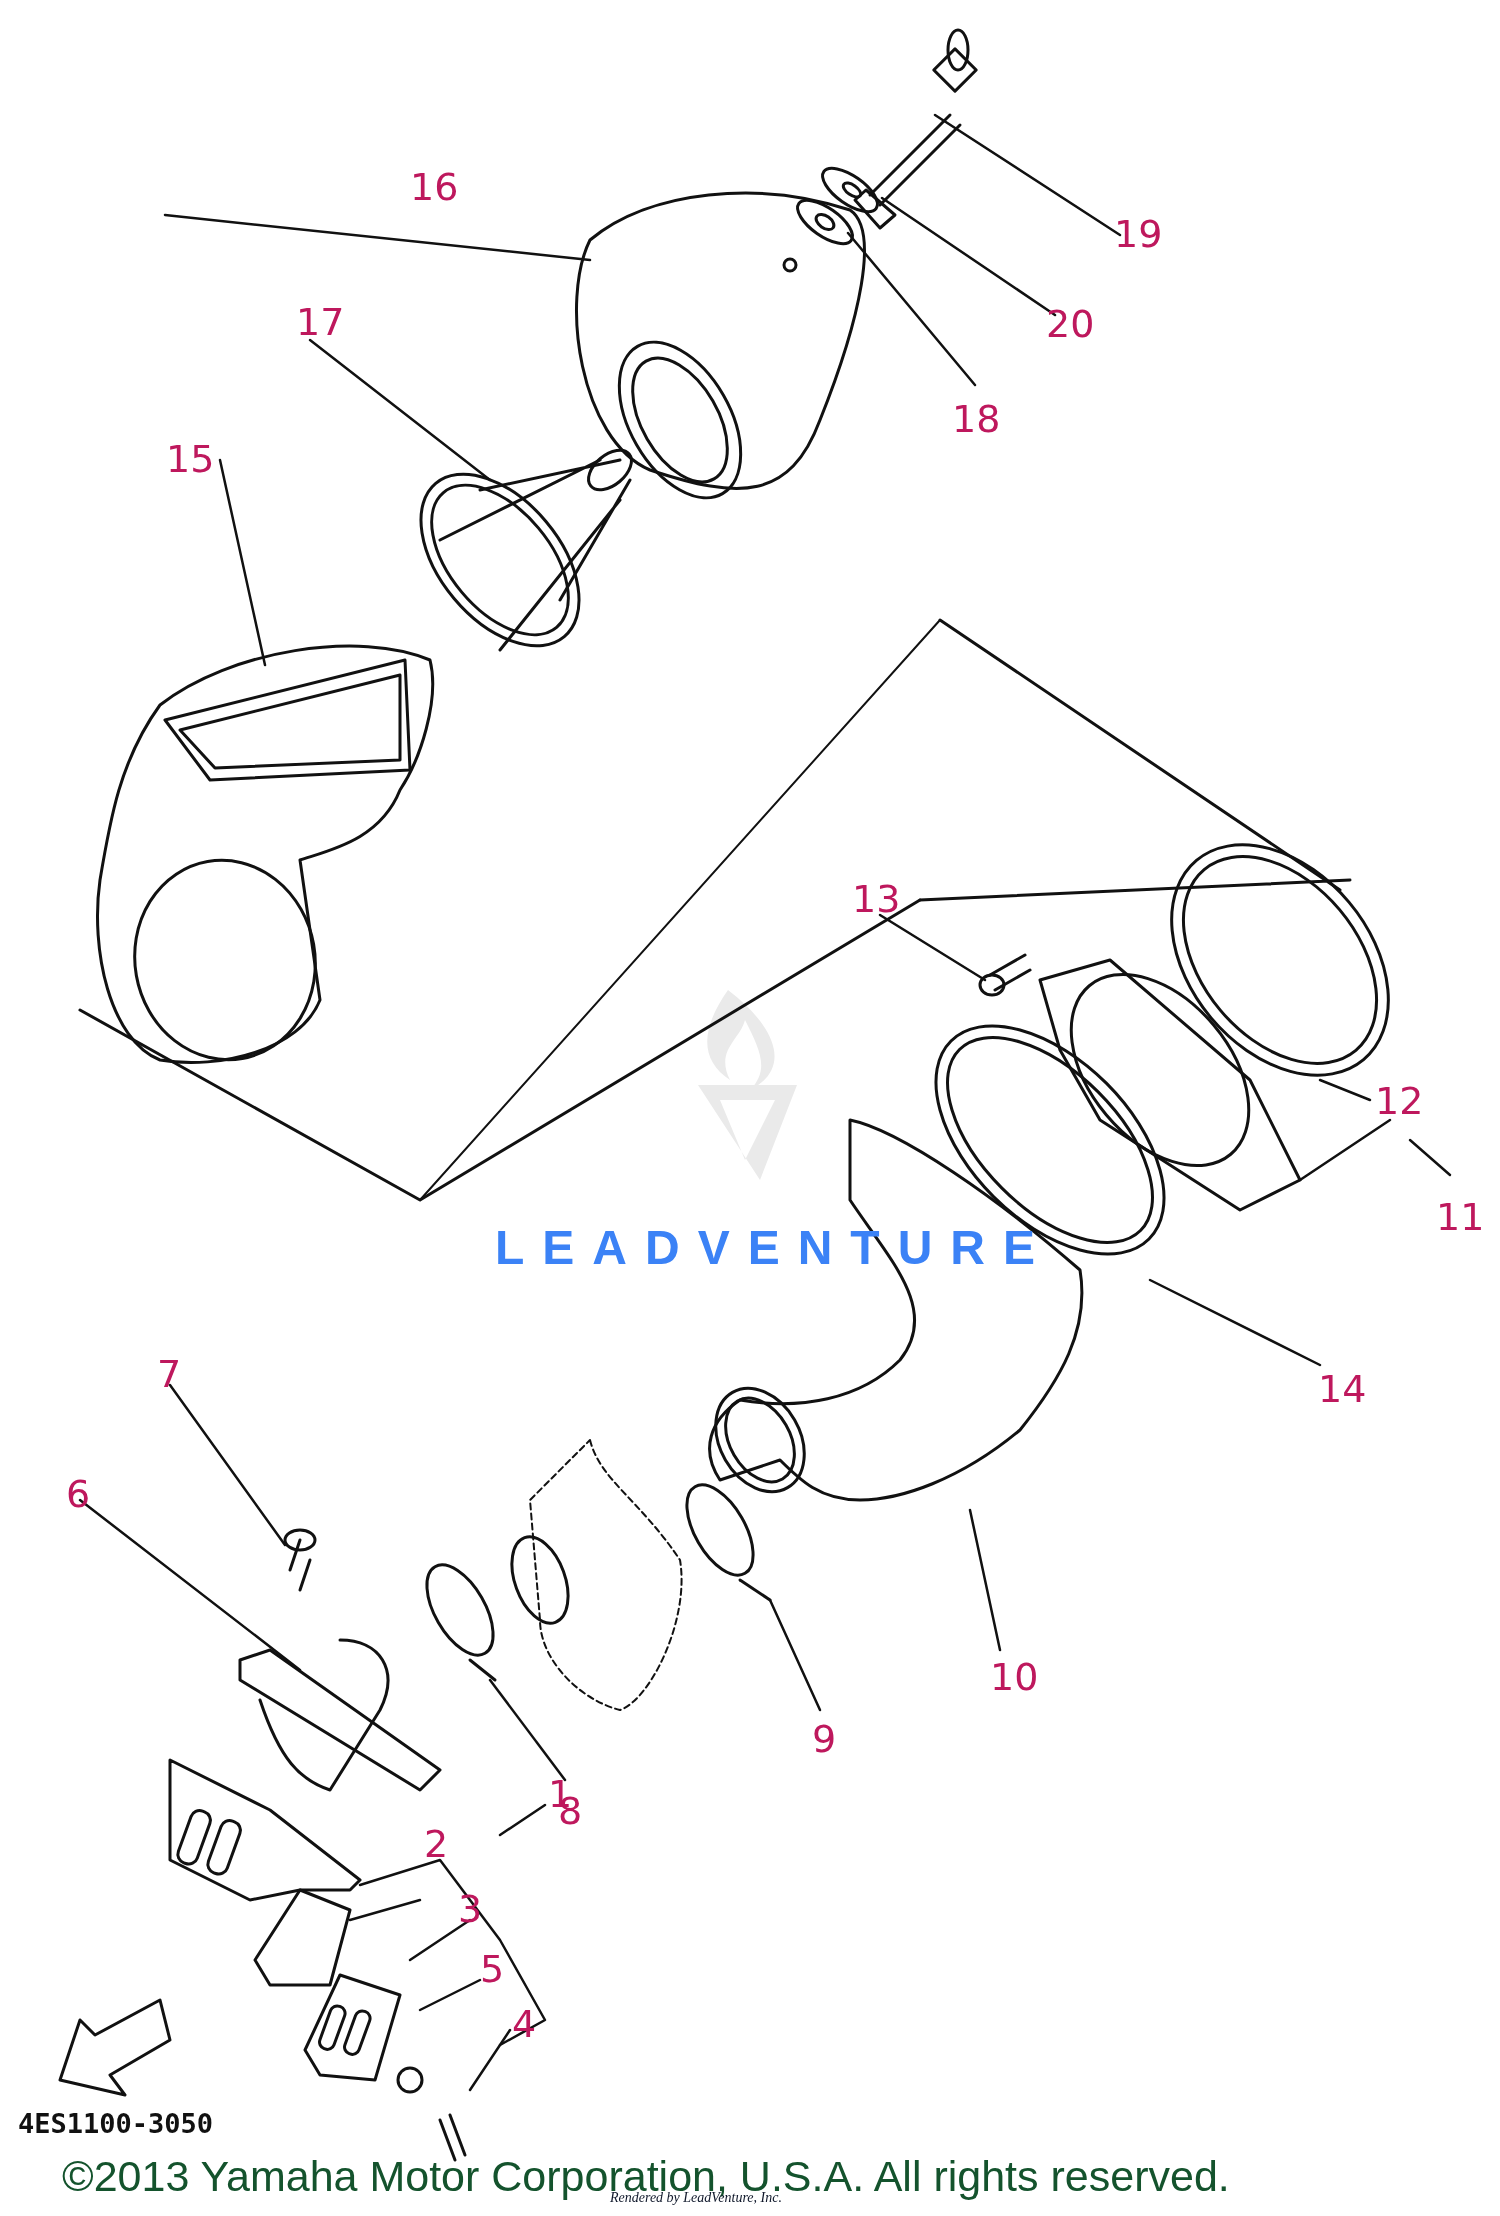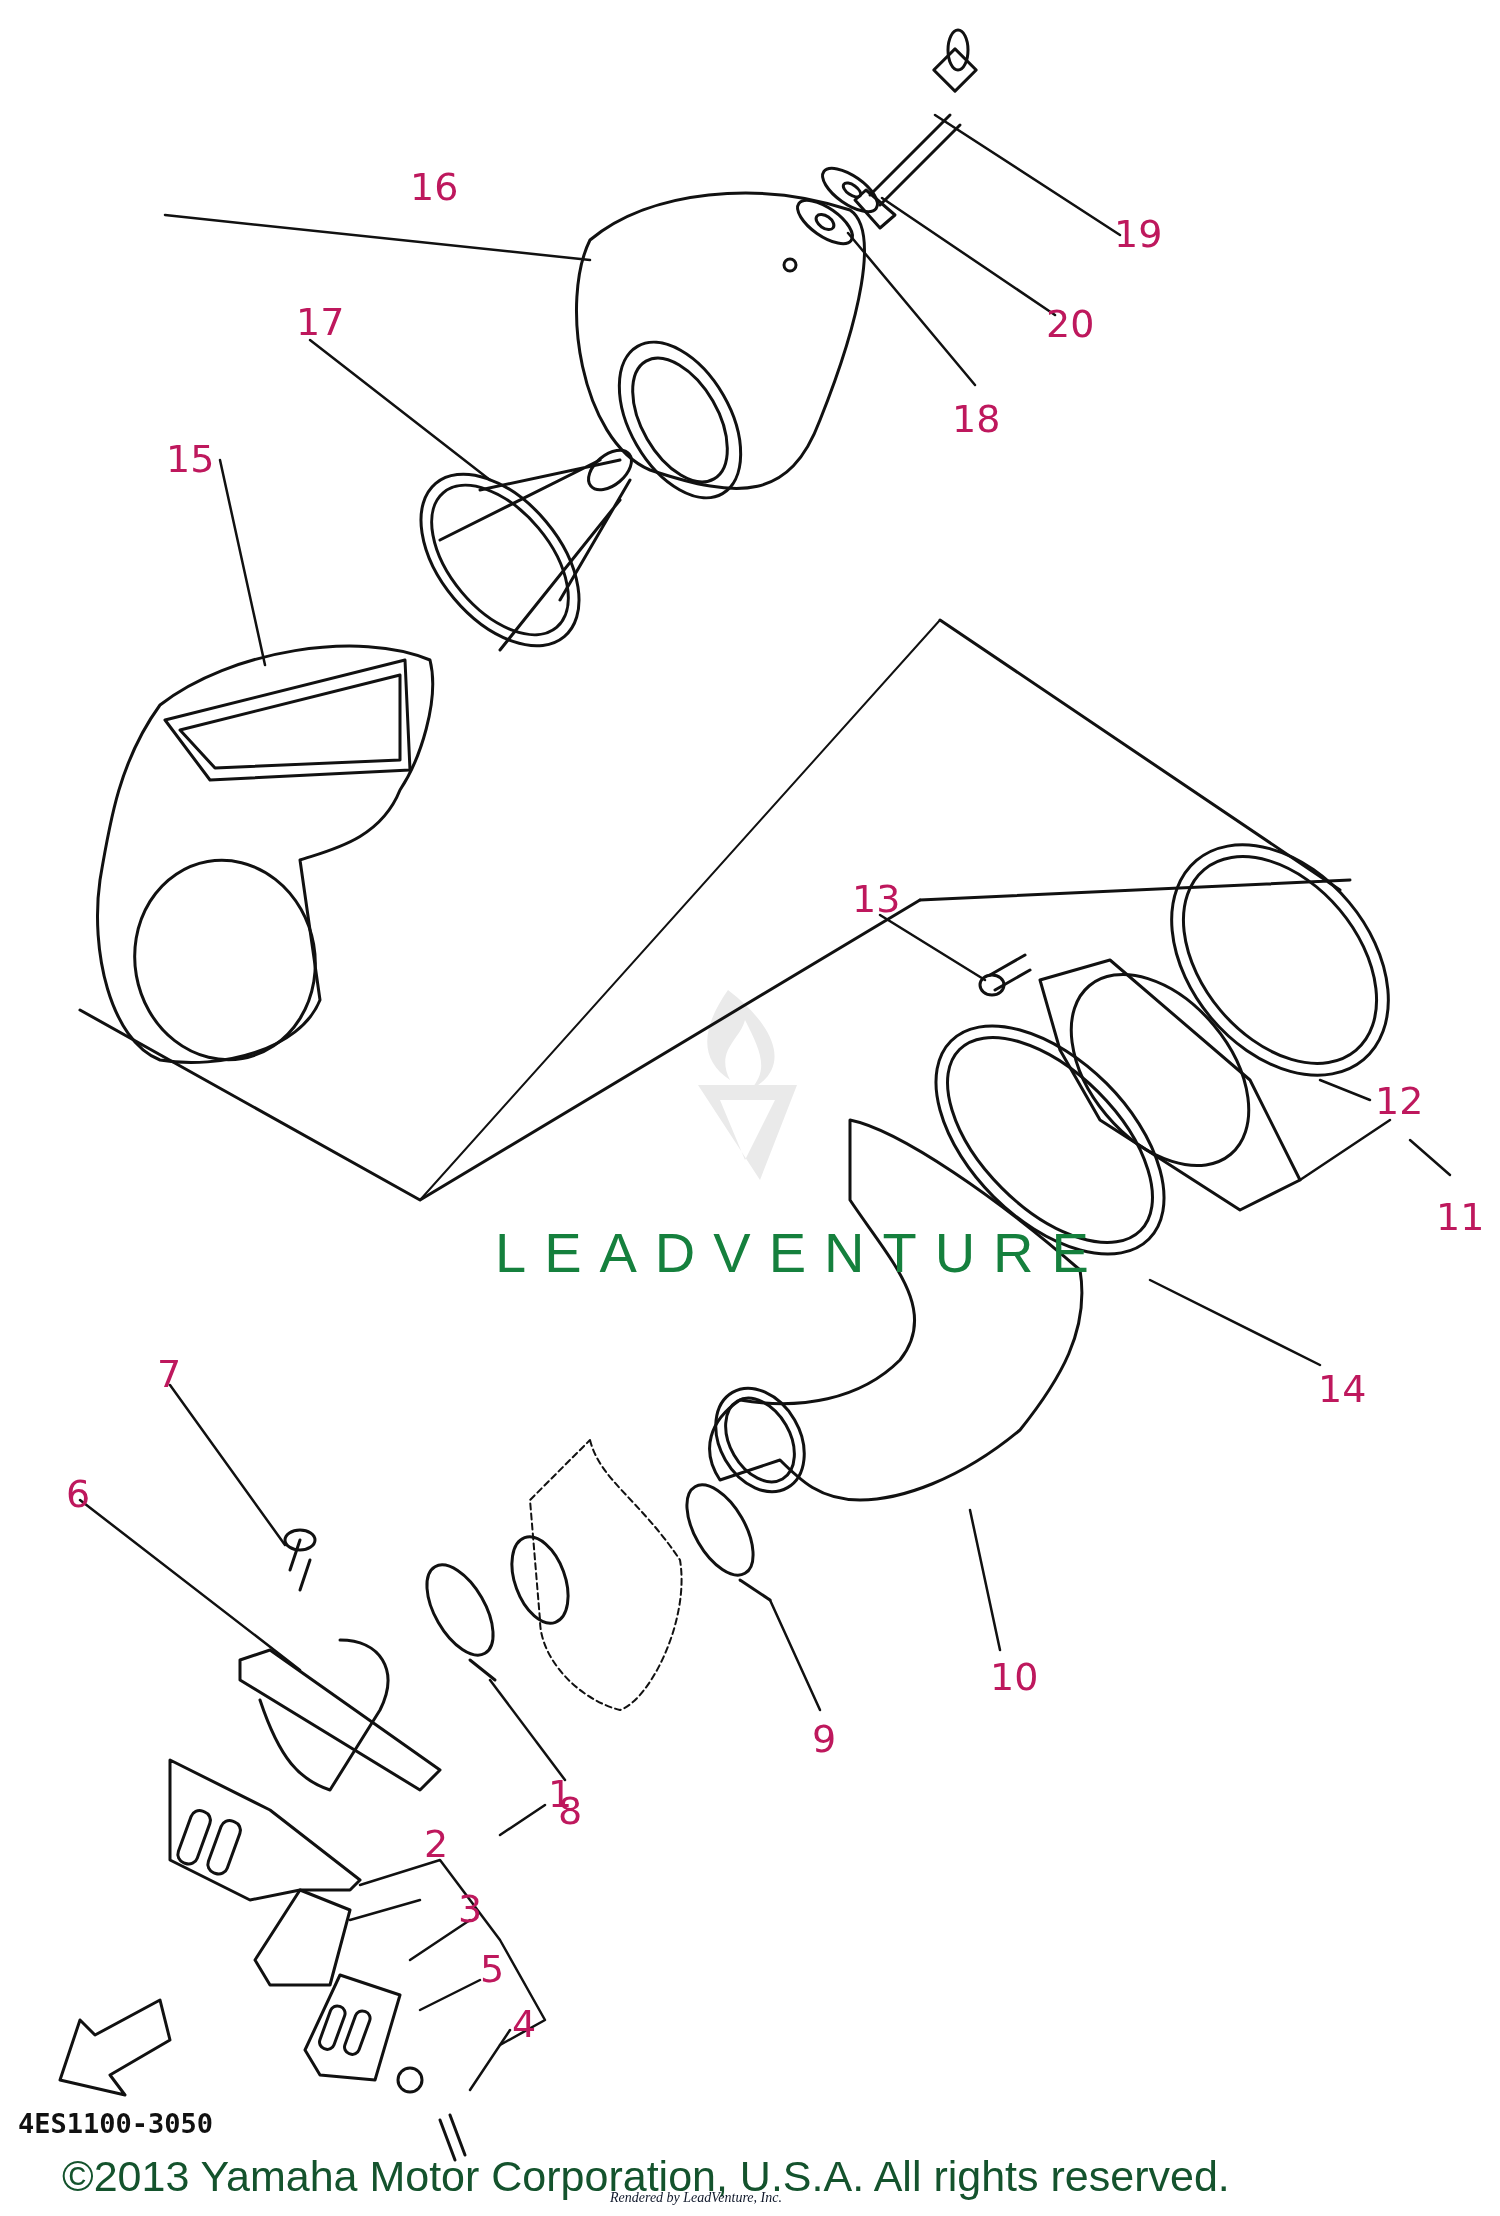--- a/index.html
+++ b/index.html
@@ -2,21 +2,21 @@
 <html><head>
 <meta charset="utf-8">
 <style>
   html, body { margin: 0; padding: 0; background: #ffffff; }
   body { width: 1500px; height: 2216px; position: relative; overflow: hidden; font-family: "DejaVu Sans", sans-serif; }
   #diagram { position: absolute; left: 0; top: 0; width: 1500px; height: 2216px; }
   .lbl { position: absolute; font-family: "DejaVu Sans", sans-serif; font-size: 38px; font-weight: normal; color: #be185d; line-height: 1; }
   .code { position: absolute; left: 18px; top: 2108px; font-size: 27px; font-weight: bold; color: #111; font-family: "DejaVu Sans Mono", monospace; }
   .copyright { position: absolute; left: 62px; top: 2152px; font-size: 43px; color: #14532d; font-family: "Liberation Sans", sans-serif; white-space: nowrap; }
   .rendered { position: absolute; left: 610px; top: 2190px; font-size: 14px; color: #0f172a; font-family: "Liberation Serif", serif; font-style: italic; }
-  .watermark { position: absolute; left: 495px; top: 1220px; font-size: 56px; letter-spacing: 18px; color: #15803d; font-family: "Liberation Sans", sans-serif; font-weight: normal; }
+  .watermark { position: absolute; left: 495px; top: 1220px; font-size: 48px; letter-spacing: 18px; color: #3b82f6; font-family: "Liberation Sans", sans-serif; font-weight: bold; }
 </style>
 </head>
 <body>
 
 <svg id="diagram" viewBox="0 0 1500 2216" xmlns="http://www.w3.org/2000/svg" fill="none" stroke="#111" stroke-width="3" stroke-linecap="round" stroke-linejoin="round">
 
   <g stroke="none" fill="#eaeaea">
     <path d="M728 990 C700 1030 700 1060 730 1080 C715 1050 740 1040 745 1020 C760 1050 770 1070 750 1090 C790 1070 780 1030 728 990 Z"></path>
     <path d="M698 1085 L797 1085 L760 1180 Z M720 1100 L745 1160 L775 1100 Z" fill-rule="evenodd"></path>
   </g>

